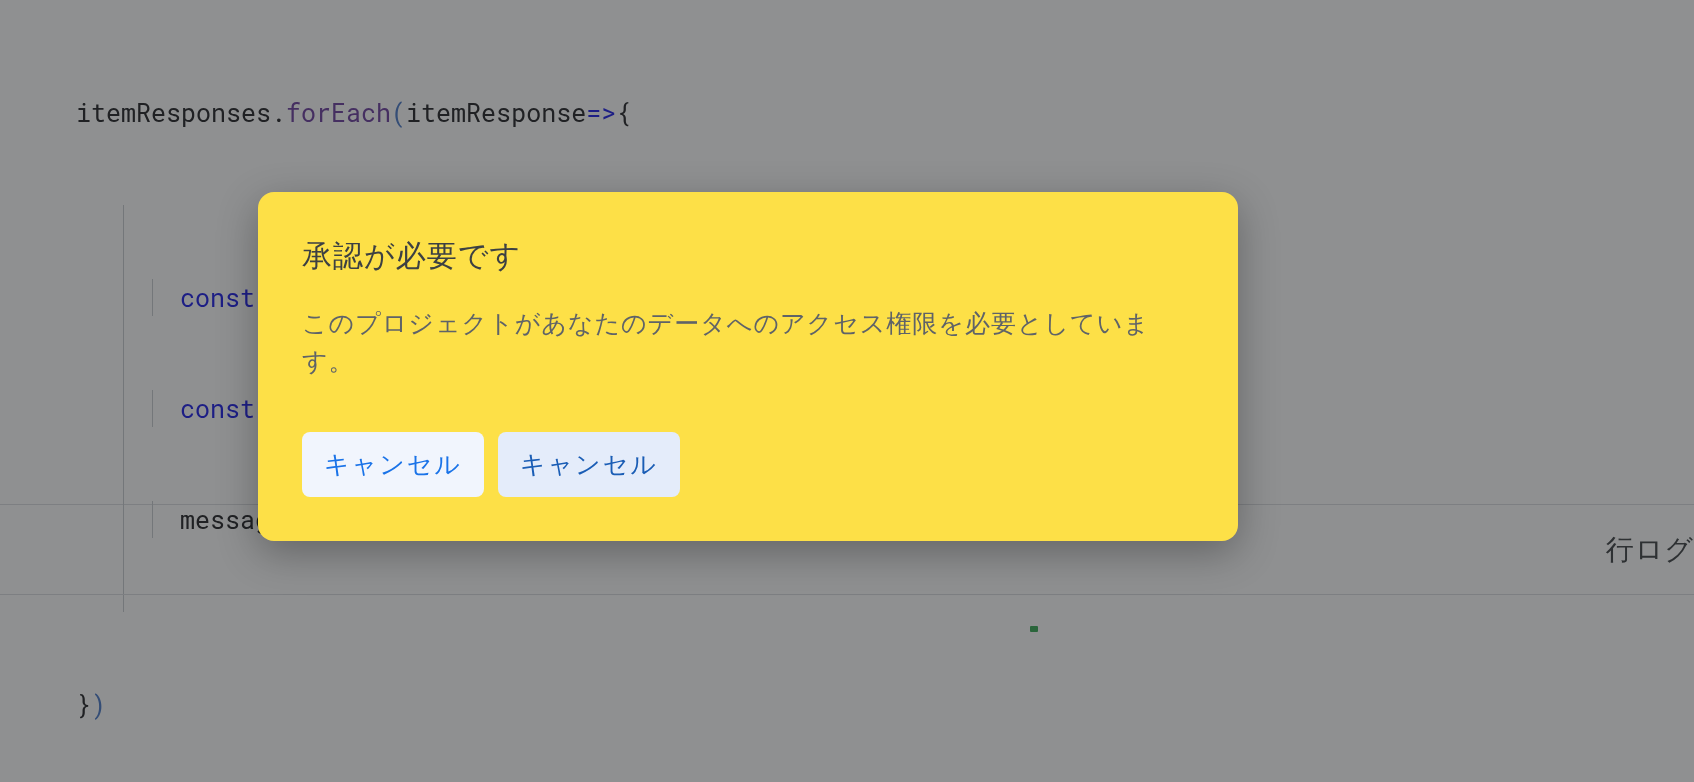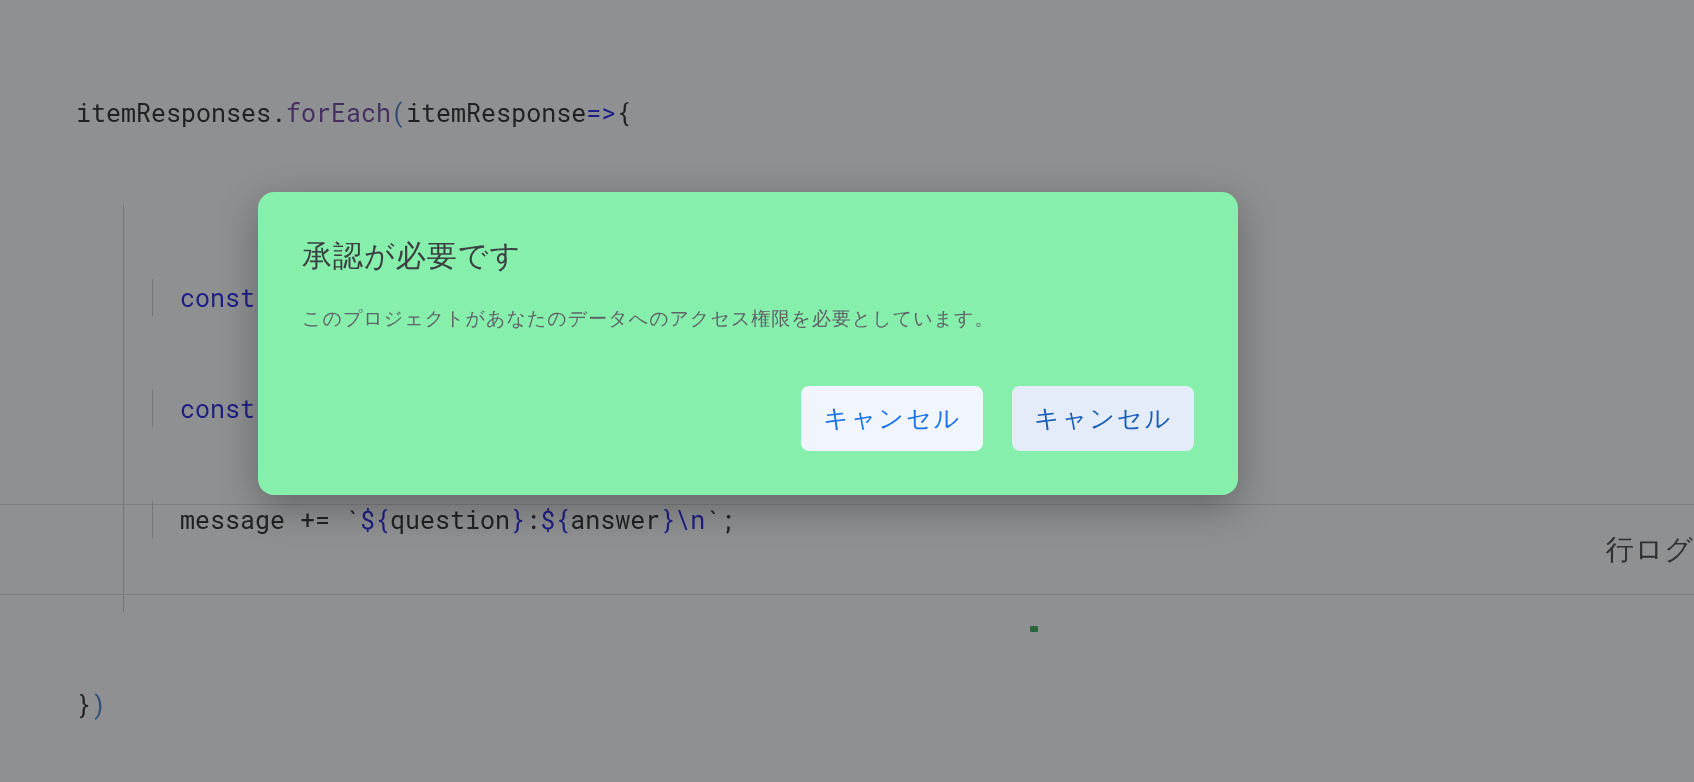--- a/index.html
+++ b/index.html
@@ -76,43 +76,43 @@
     .scrim {
       position: absolute;
       inset: 0;
       background: rgba(32,33,36,0.50);
     }
     .dialog {
       position: absolute;
       left: 258px;
       top: 192px;
       width: 980px;
-      background: #86efac;
+      background: #fde047;
       border-radius: 16px;
       box-shadow: 0 12px 40px rgba(0,0,0,0.3);
       padding: 44px;
     }
     .dialog-title {
       font-size: 30px;
       color: #3c4043;
       letter-spacing: 1px;
       font-weight: 400;
       margin-bottom: 28px;
     }
     .dialog-body {
-      font-size: 19px;
+      font-size: 25px;
       color: #5f6368;
       letter-spacing: 1px;
       line-height: 1.5;
       margin-bottom: 52px;
     }
     .dialog-actions {
       display: flex;
-      justify-content: flex-end;
-      gap: 29px;
+      justify-content: flex-start;
+      gap: 14px;
     }
     .btn {
       font-size: 25px;
       font-weight: 500;
       letter-spacing: 2px;
       padding: 16px 22px;
       border-radius: 8px;
       border: none;
       cursor: pointer;
       font-family: inherit;

